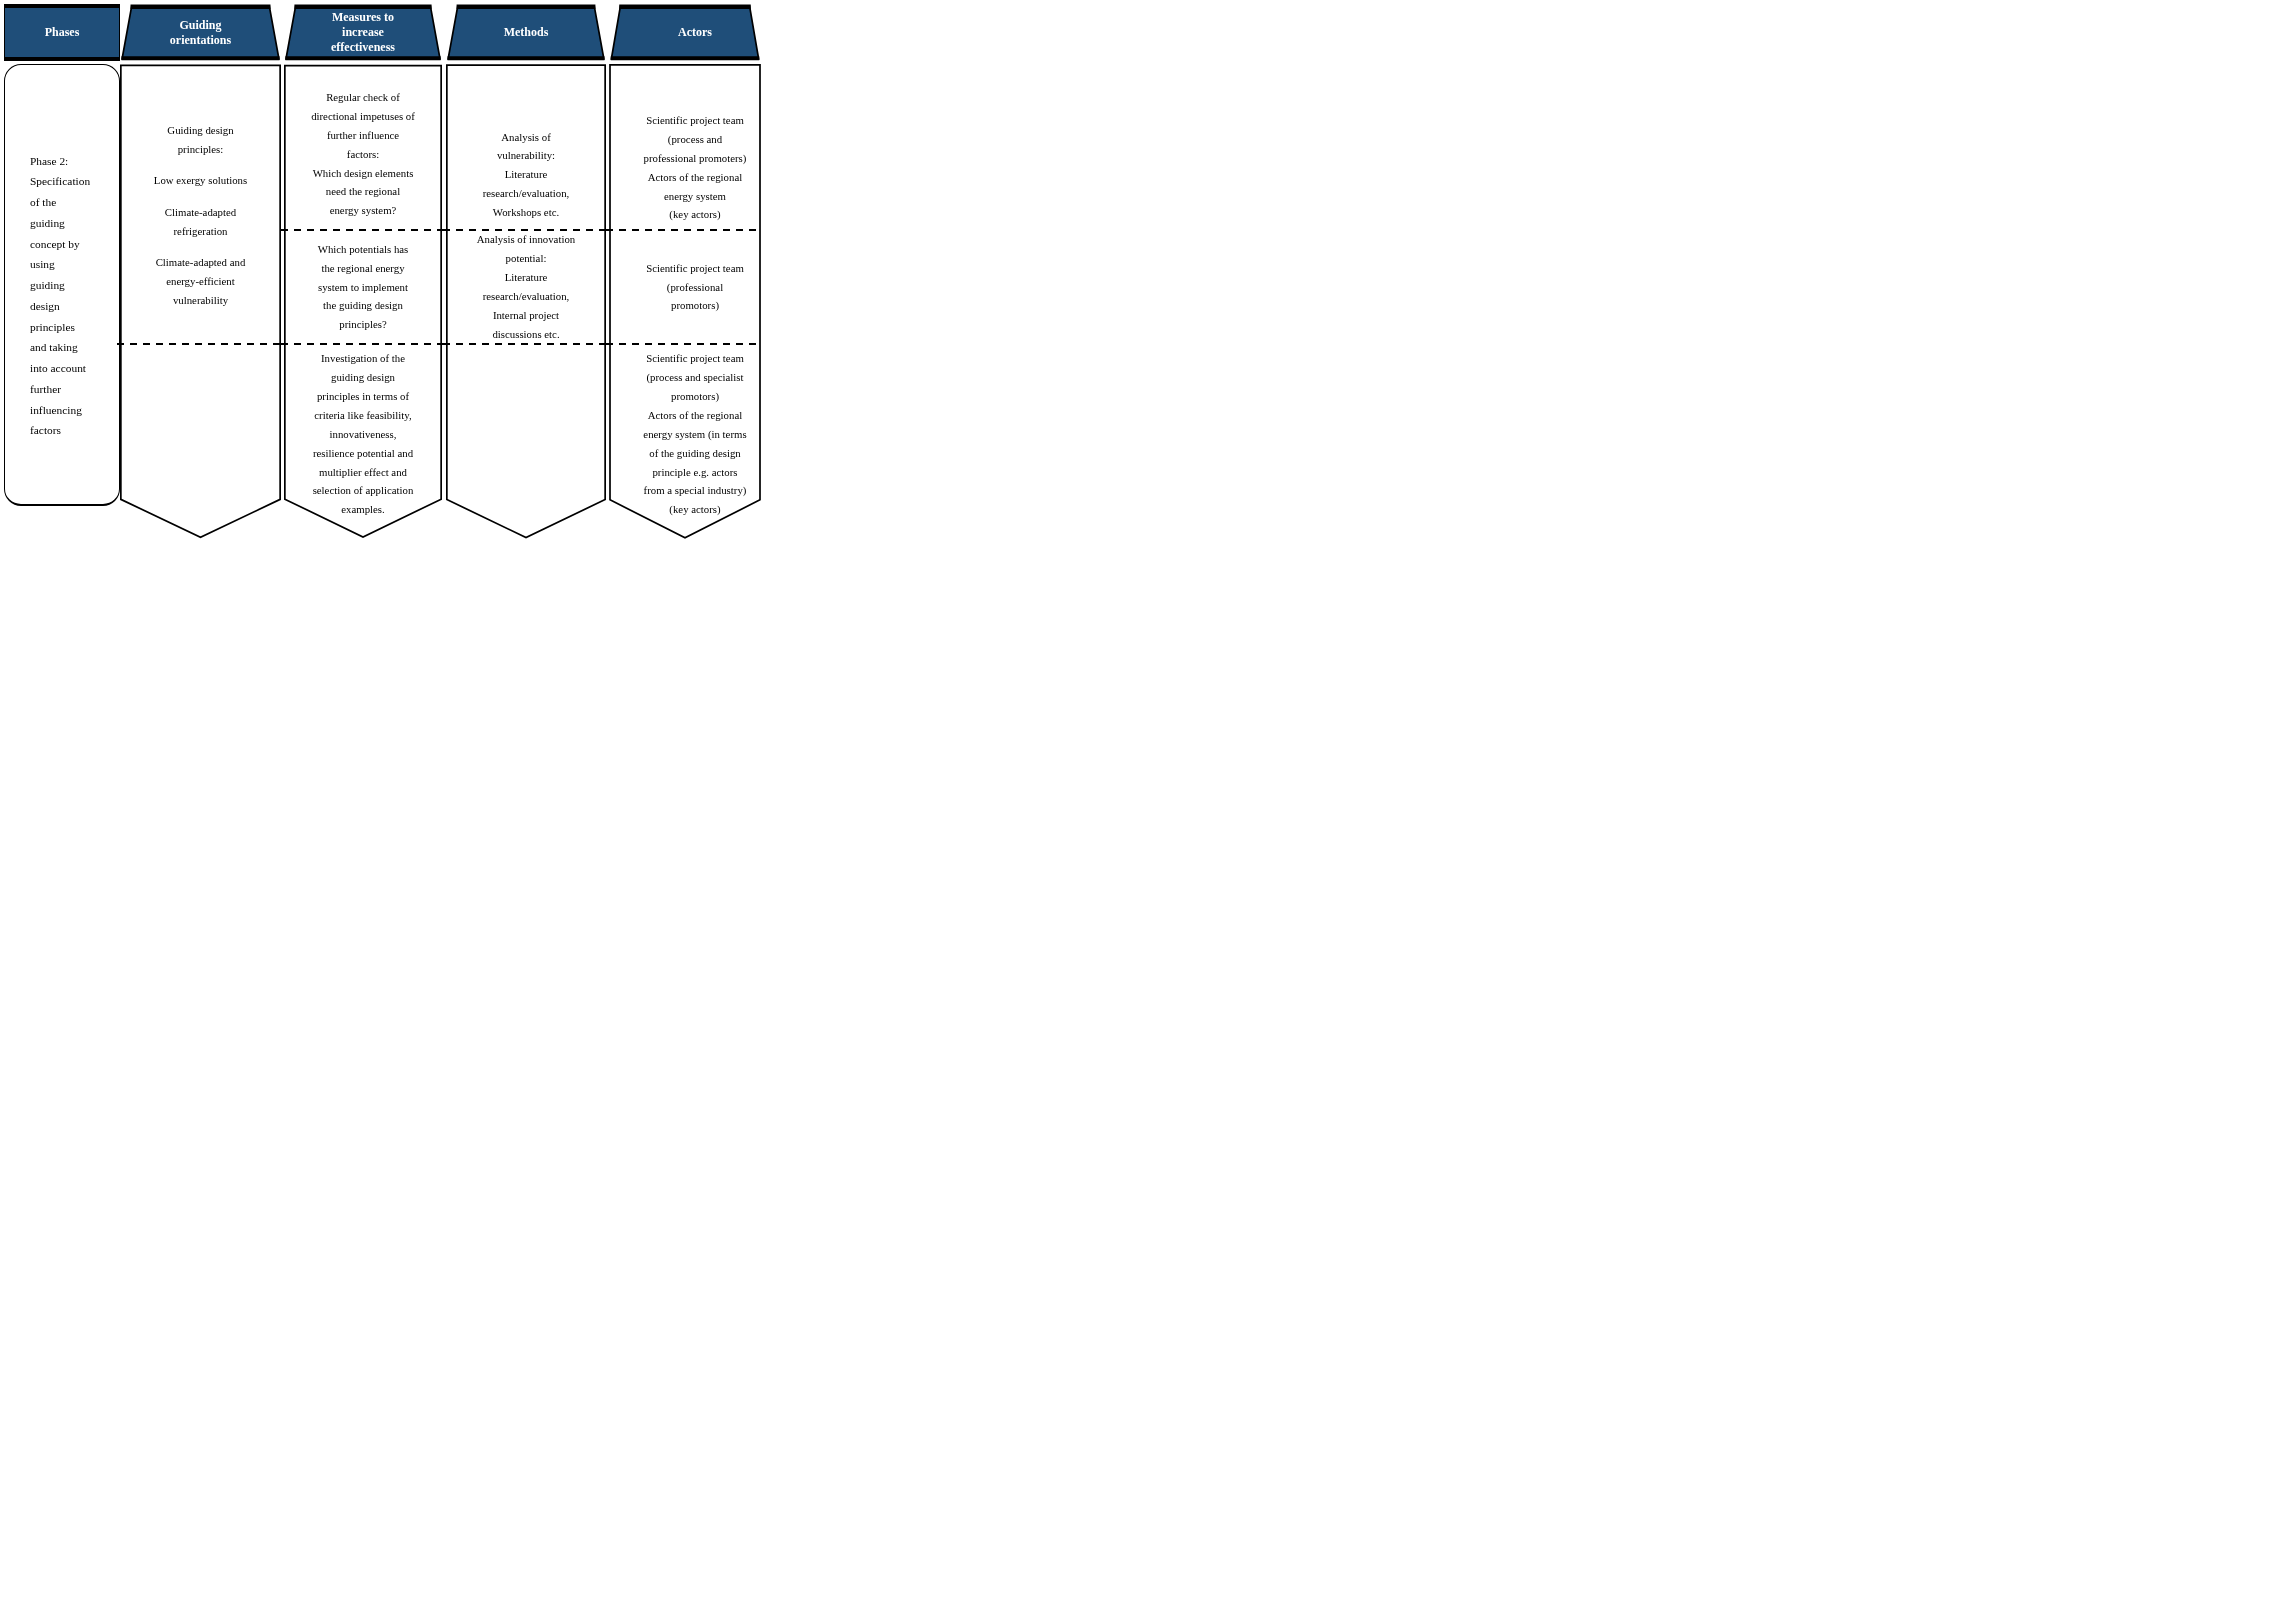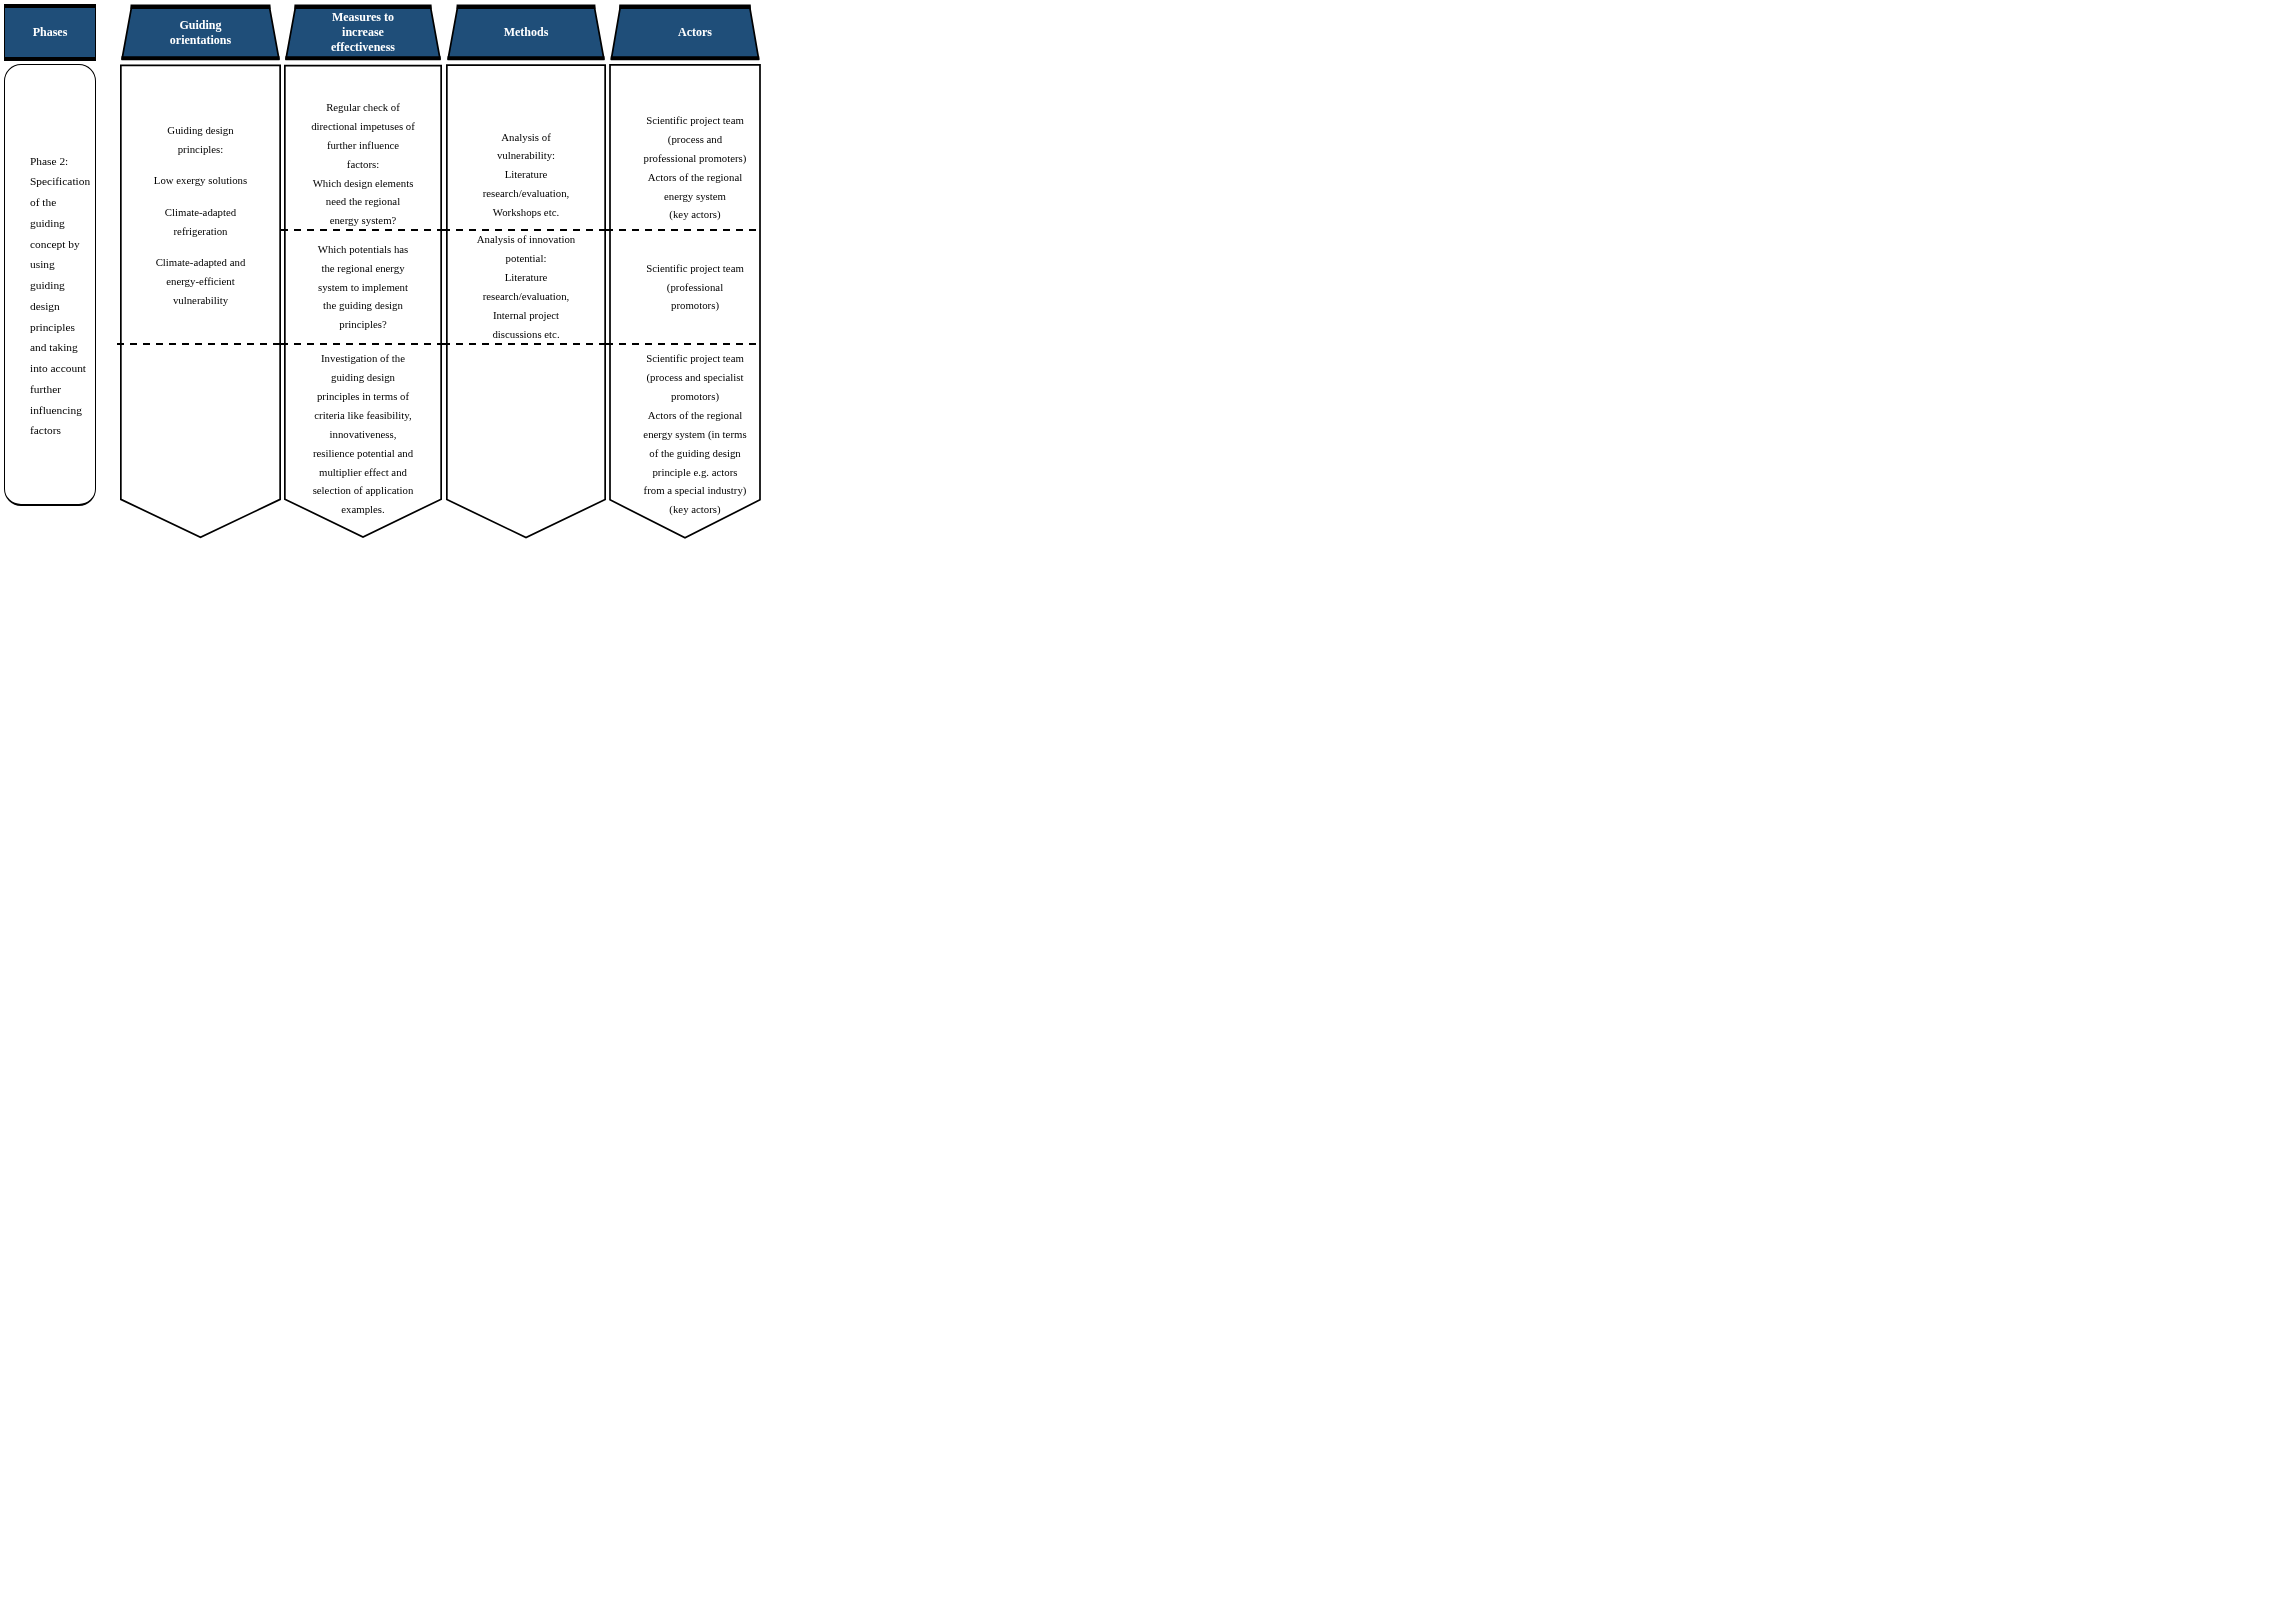--- a/index.html
+++ b/index.html
@@ -14,21 +14,21 @@
   #canvas{
     position:relative;
     width:762px;
     height:539px;
     background:var(--body-bg);
     font-family:"Liberation Serif","DejaVu Serif",serif;
     color:var(--text);
     overflow:hidden;
   }
   .col{position:absolute;top:4px;height:534px;}
-  #col1{left:4px;width:92px;}
+  #col1{left:4px;width:116px;}
   #col2{left:120px;width:161px;}
   #col3{left:284px;width:158px;}
   #col4{left:446px;width:160px;}
   #col5{left:609px;width:172px;}
 
   .hdr{position:relative;height:57px;}
   .hdr svg{position:absolute;left:0;top:0;display:block;}
   .hdr-label{
     position:absolute;inset:0;
     display:flex;align-items:center;justify-content:center;
@@ -62,21 +62,21 @@
     position:absolute;left:4.5px;right:4.5px;
     display:flex;flex-direction:column;align-items:center;
     text-align:center;white-space:pre-line;
     font-size:10.8px;line-height:1.75;
   }
   .band1{top:0;height:166px;}
   .band2{top:166px;height:114px;}
   .band3{top:280px;height:176px;}
   .c2band1{top:0;height:280px;justify-content:center;padding-top:23px;row-gap:12.5px;}
   .c2band2{top:280px;height:176px;justify-content:flex-end;padding-bottom:50px;}
-  .c3b1{justify-content:flex-start;padding-top:34px;}
+  .c3b1{justify-content:flex-start;padding-top:24px;}
   .c4b1{justify-content:flex-end;padding-bottom:8px;}
   .c5b1{justify-content:flex-end;padding-bottom:5.7px;}
   .bcenter{justify-content:center;}
   .b3pad{justify-content:center;padding-top:4.5px;}
   .c4b3{justify-content:flex-end;padding-bottom:44px;}
 
   .dash{
     position:absolute;left:-3.4px;right:-3.4px;height:1.7px;
     background:repeating-linear-gradient(90deg,var(--border) 0 7.4px,transparent 7.4px 13px);
   }

